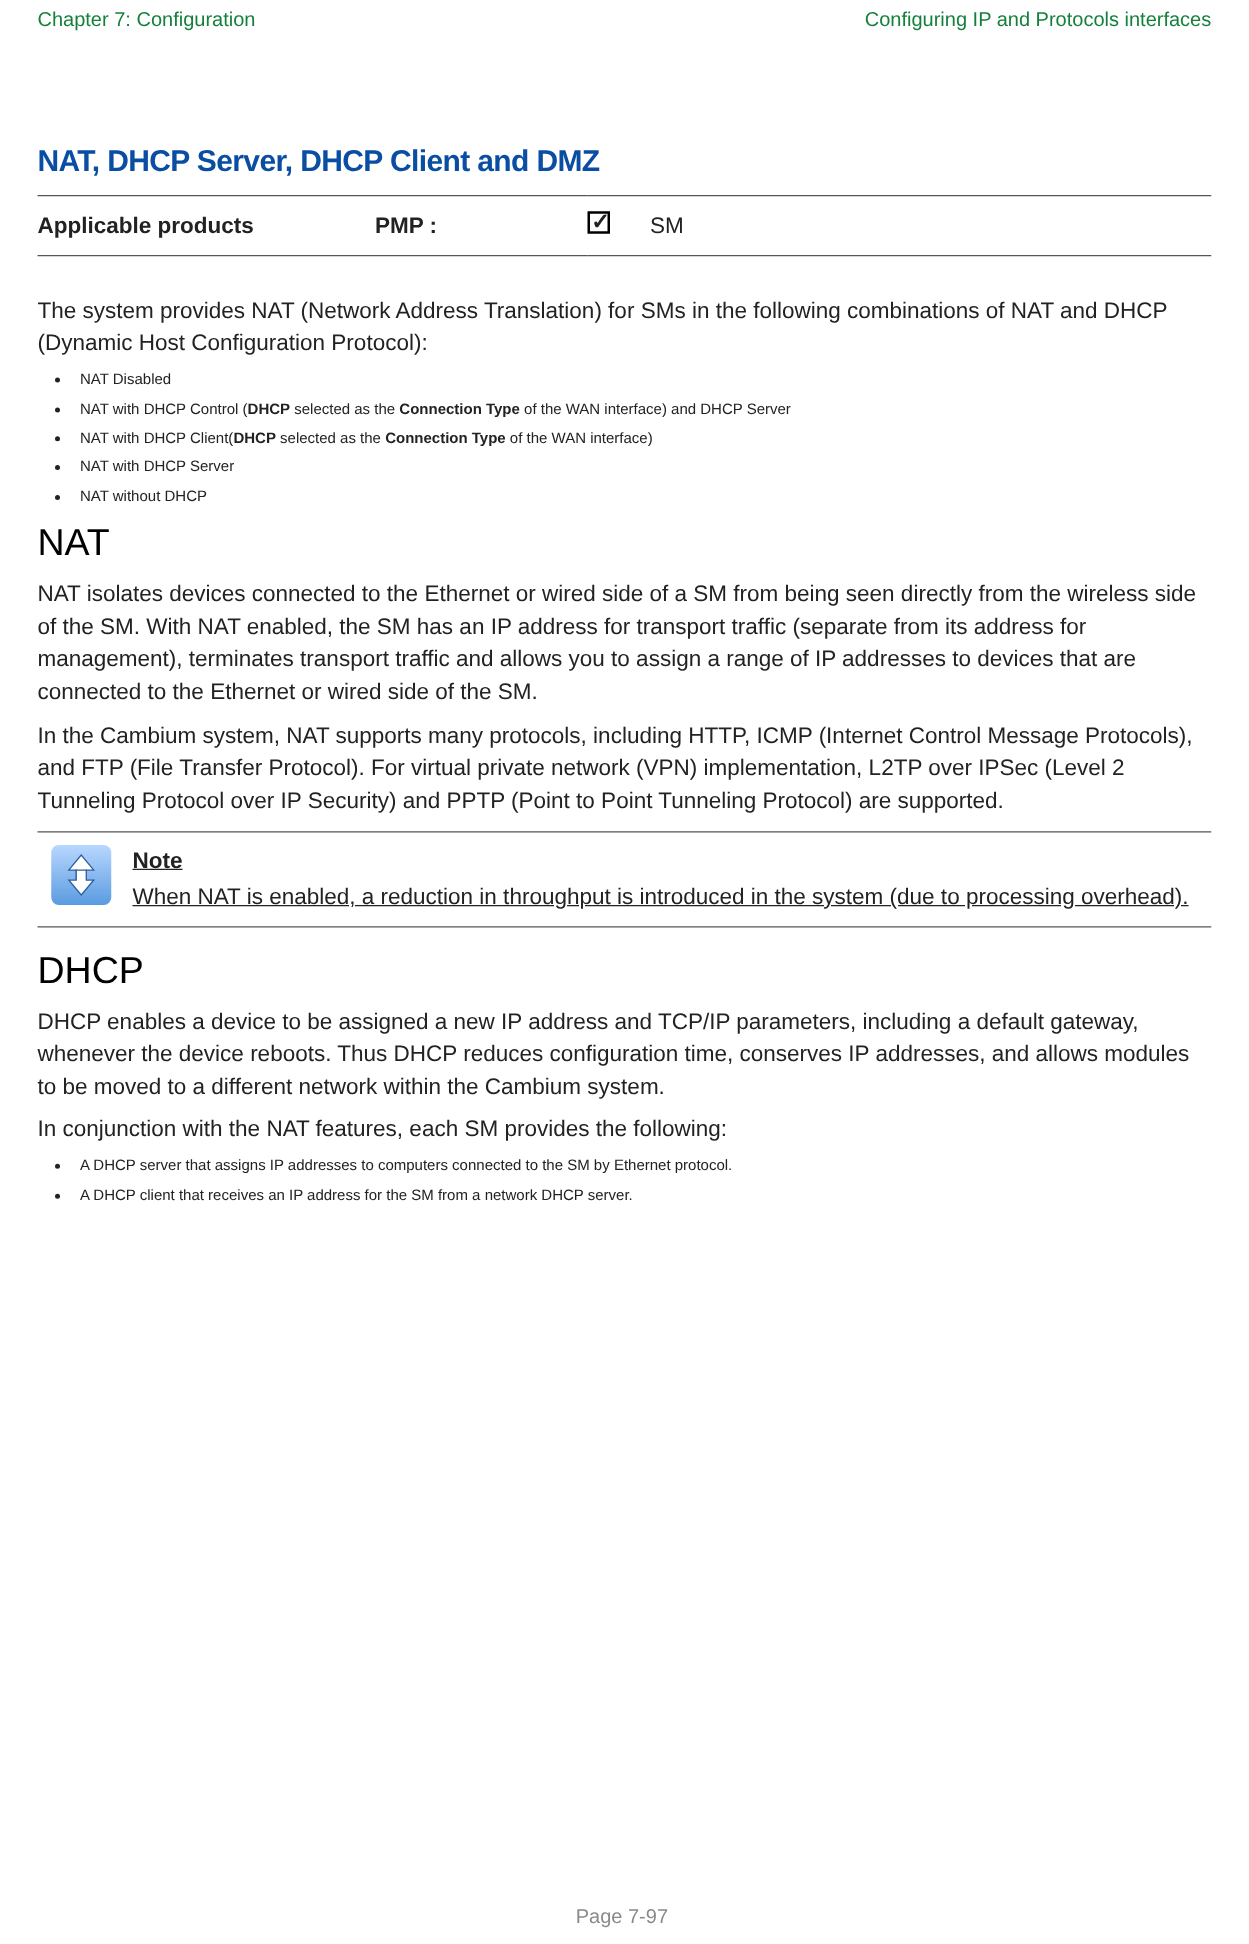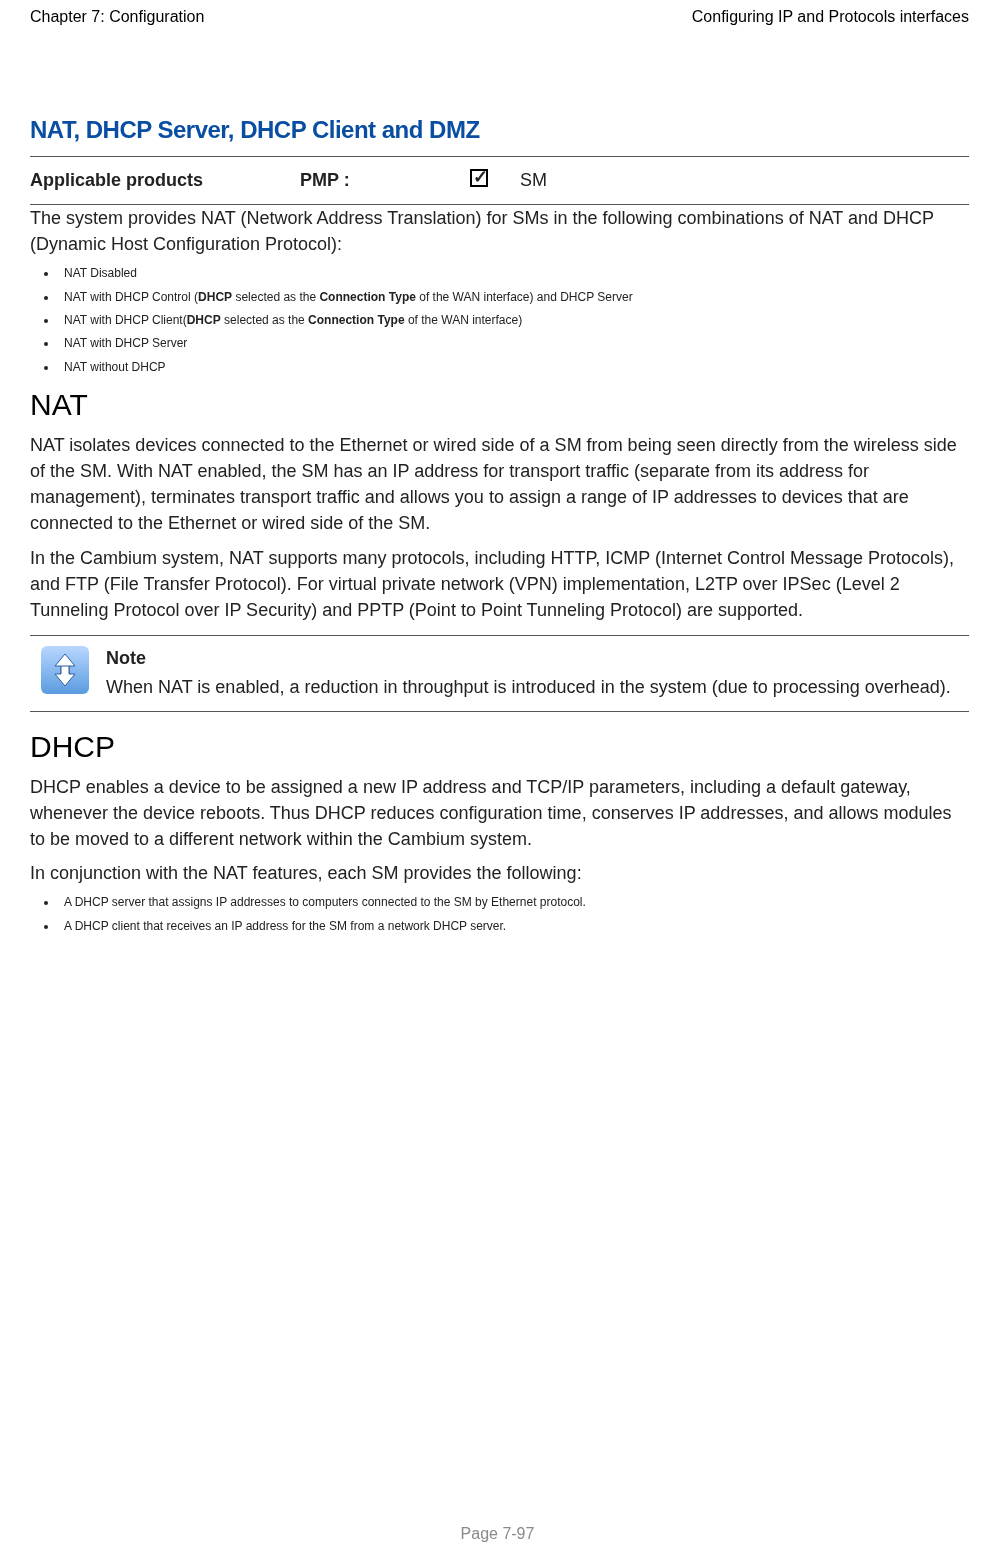--- a/index.html
+++ b/index.html
@@ -8,33 +8,34 @@
     font-family: Arial, Helvetica, sans-serif;
     color: #222;
     padding: 0 30px;
     position: relative;
   }
   .hdr {
     display: flex;
     justify-content: space-between;
     padding-top: 8px;
     font-size: 16px;
-    color: #000000;
+    color: #15803d;
   }
   .title {
     margin-top: 90px;
     font-size: 24px;
     font-weight: bold;
     color: #0a4ea3;
     letter-spacing: -0.5px;
   }
   .appl-table {
     width: 100%;
     border-collapse: collapse;
     margin-top: 12px;
+    margin-bottom: 30px;
   }
   .appl-table td {
     border-top: 1px solid #555;
     border-bottom: 1px solid #555;
     padding: 12px 10px 12px 0;
     font-size: 18px;
     vertical-align: middle;
   }
   .appl-table .bold { font-weight: bold; }
   .chk-cell { width: 50px; }
@@ -70,20 +71,21 @@
   .h2 {
     font-size: 30px;
     font-weight: normal;
     color: #000;
     margin: 12px 0 10px 0;
   }
   .note-table {
     width: 100%;
     border-collapse: collapse;
     margin: 12px 0 18px 0;
+    text-decoration: underline;
   }
   .note-table td {
     border-top: 1px solid #555;
     border-bottom: 1px solid #555;
     padding: 10px 6px;
     vertical-align: top;
     font-size: 18px;
     line-height: 1.4;
   }
   .note-icon-cell { width: 70px; text-align: center; }

